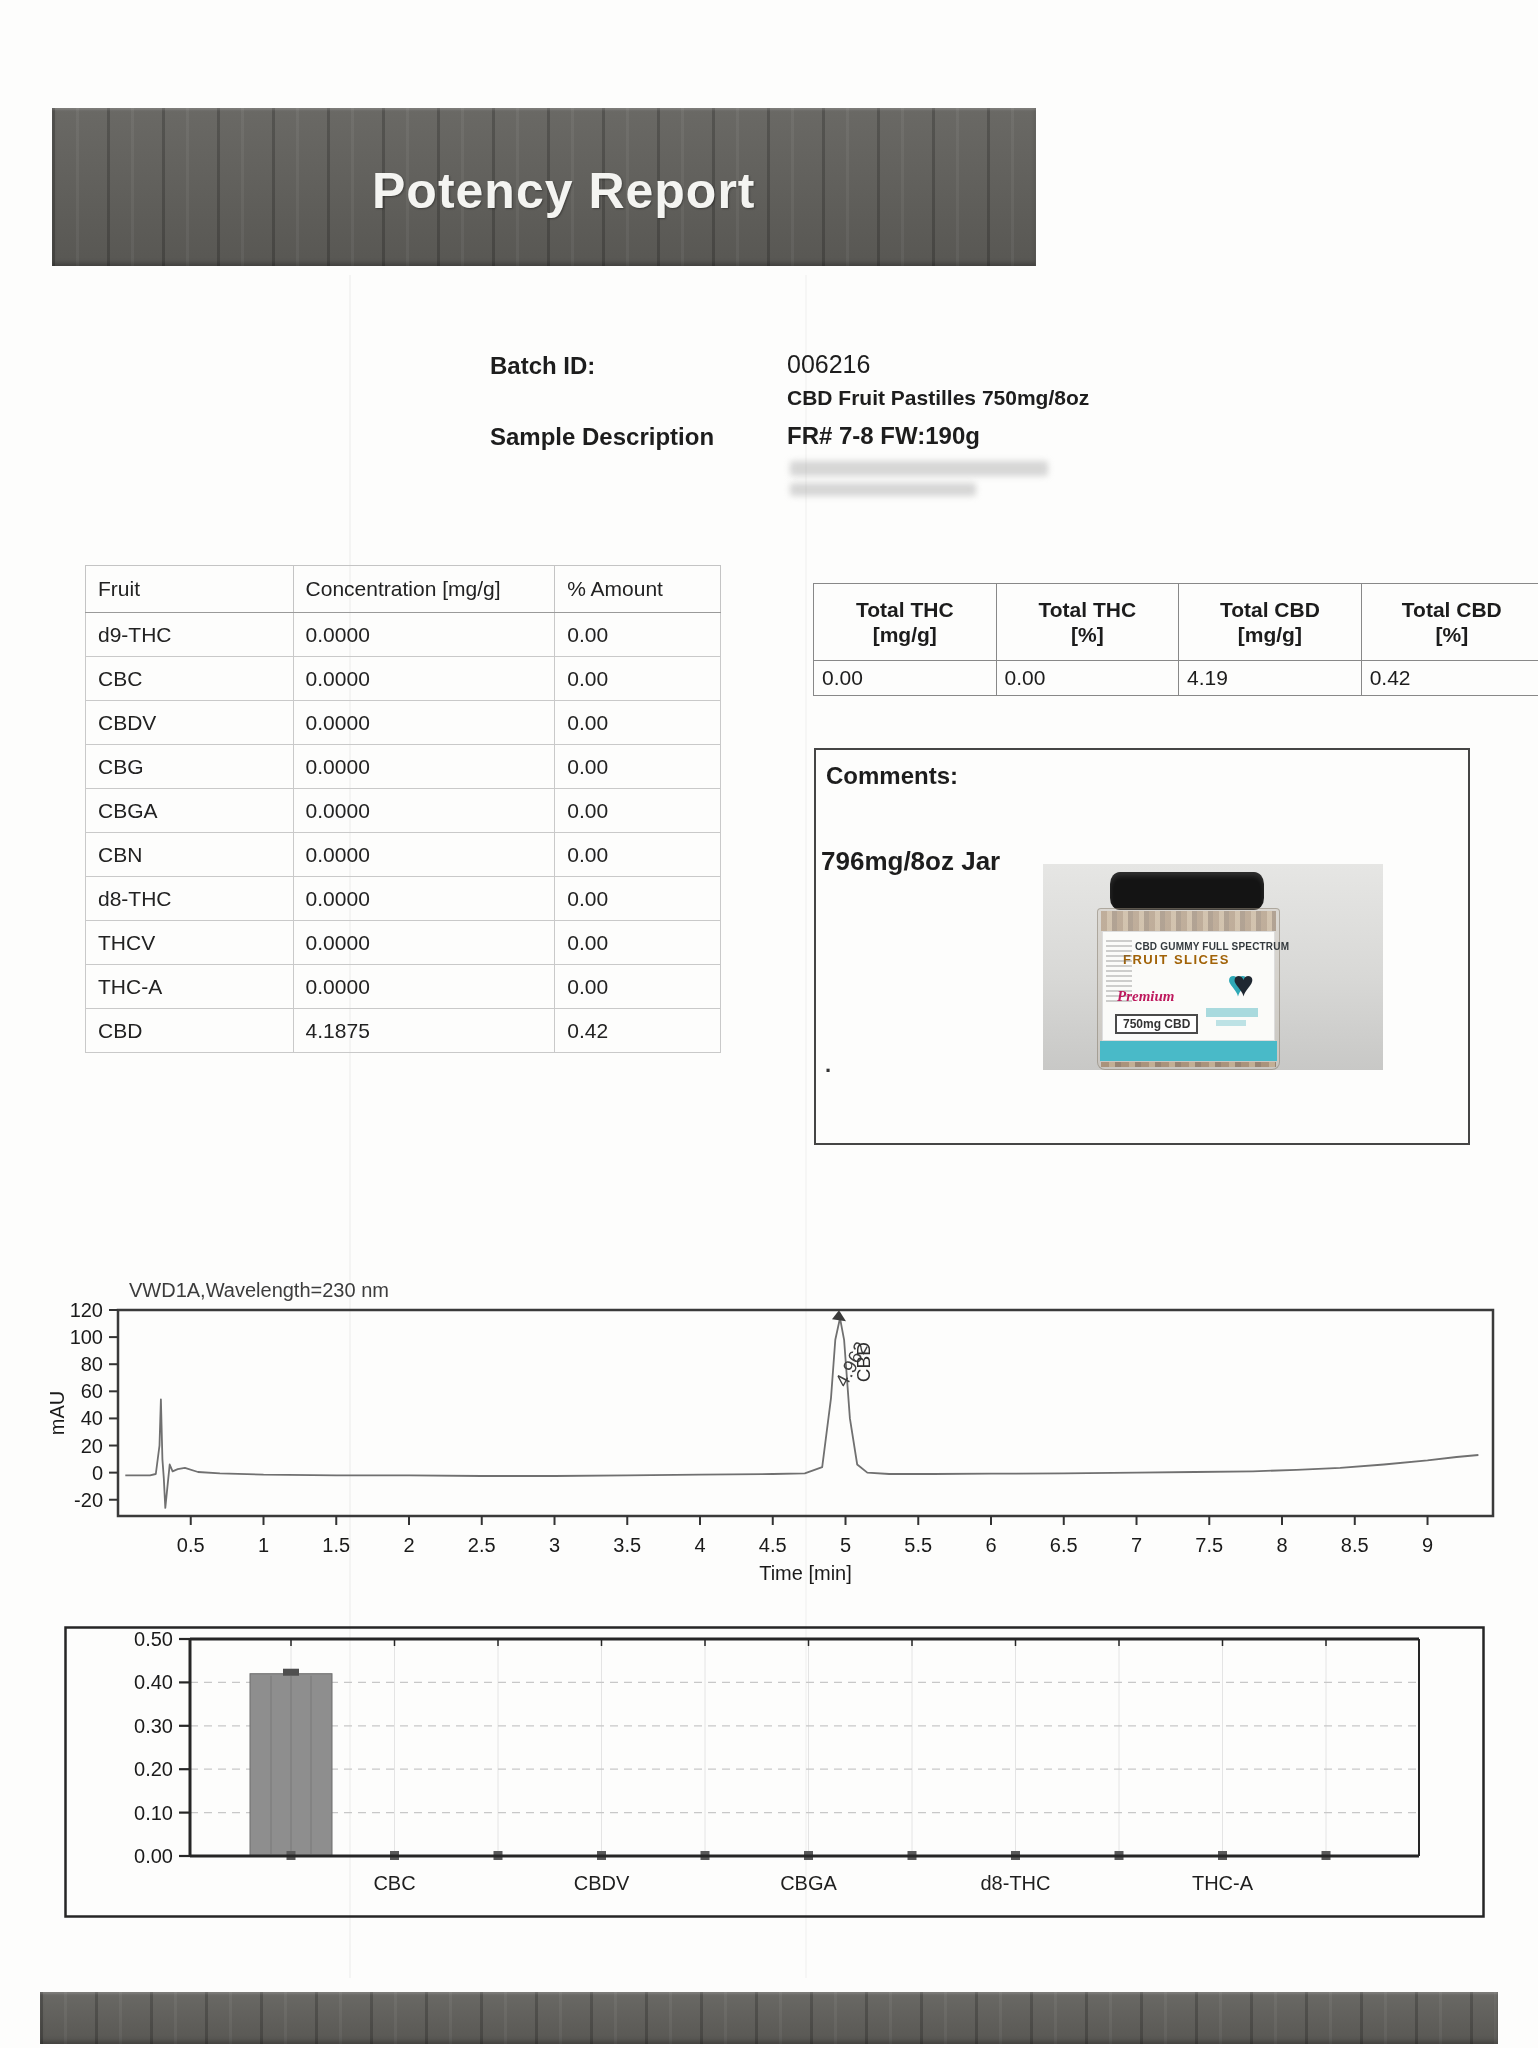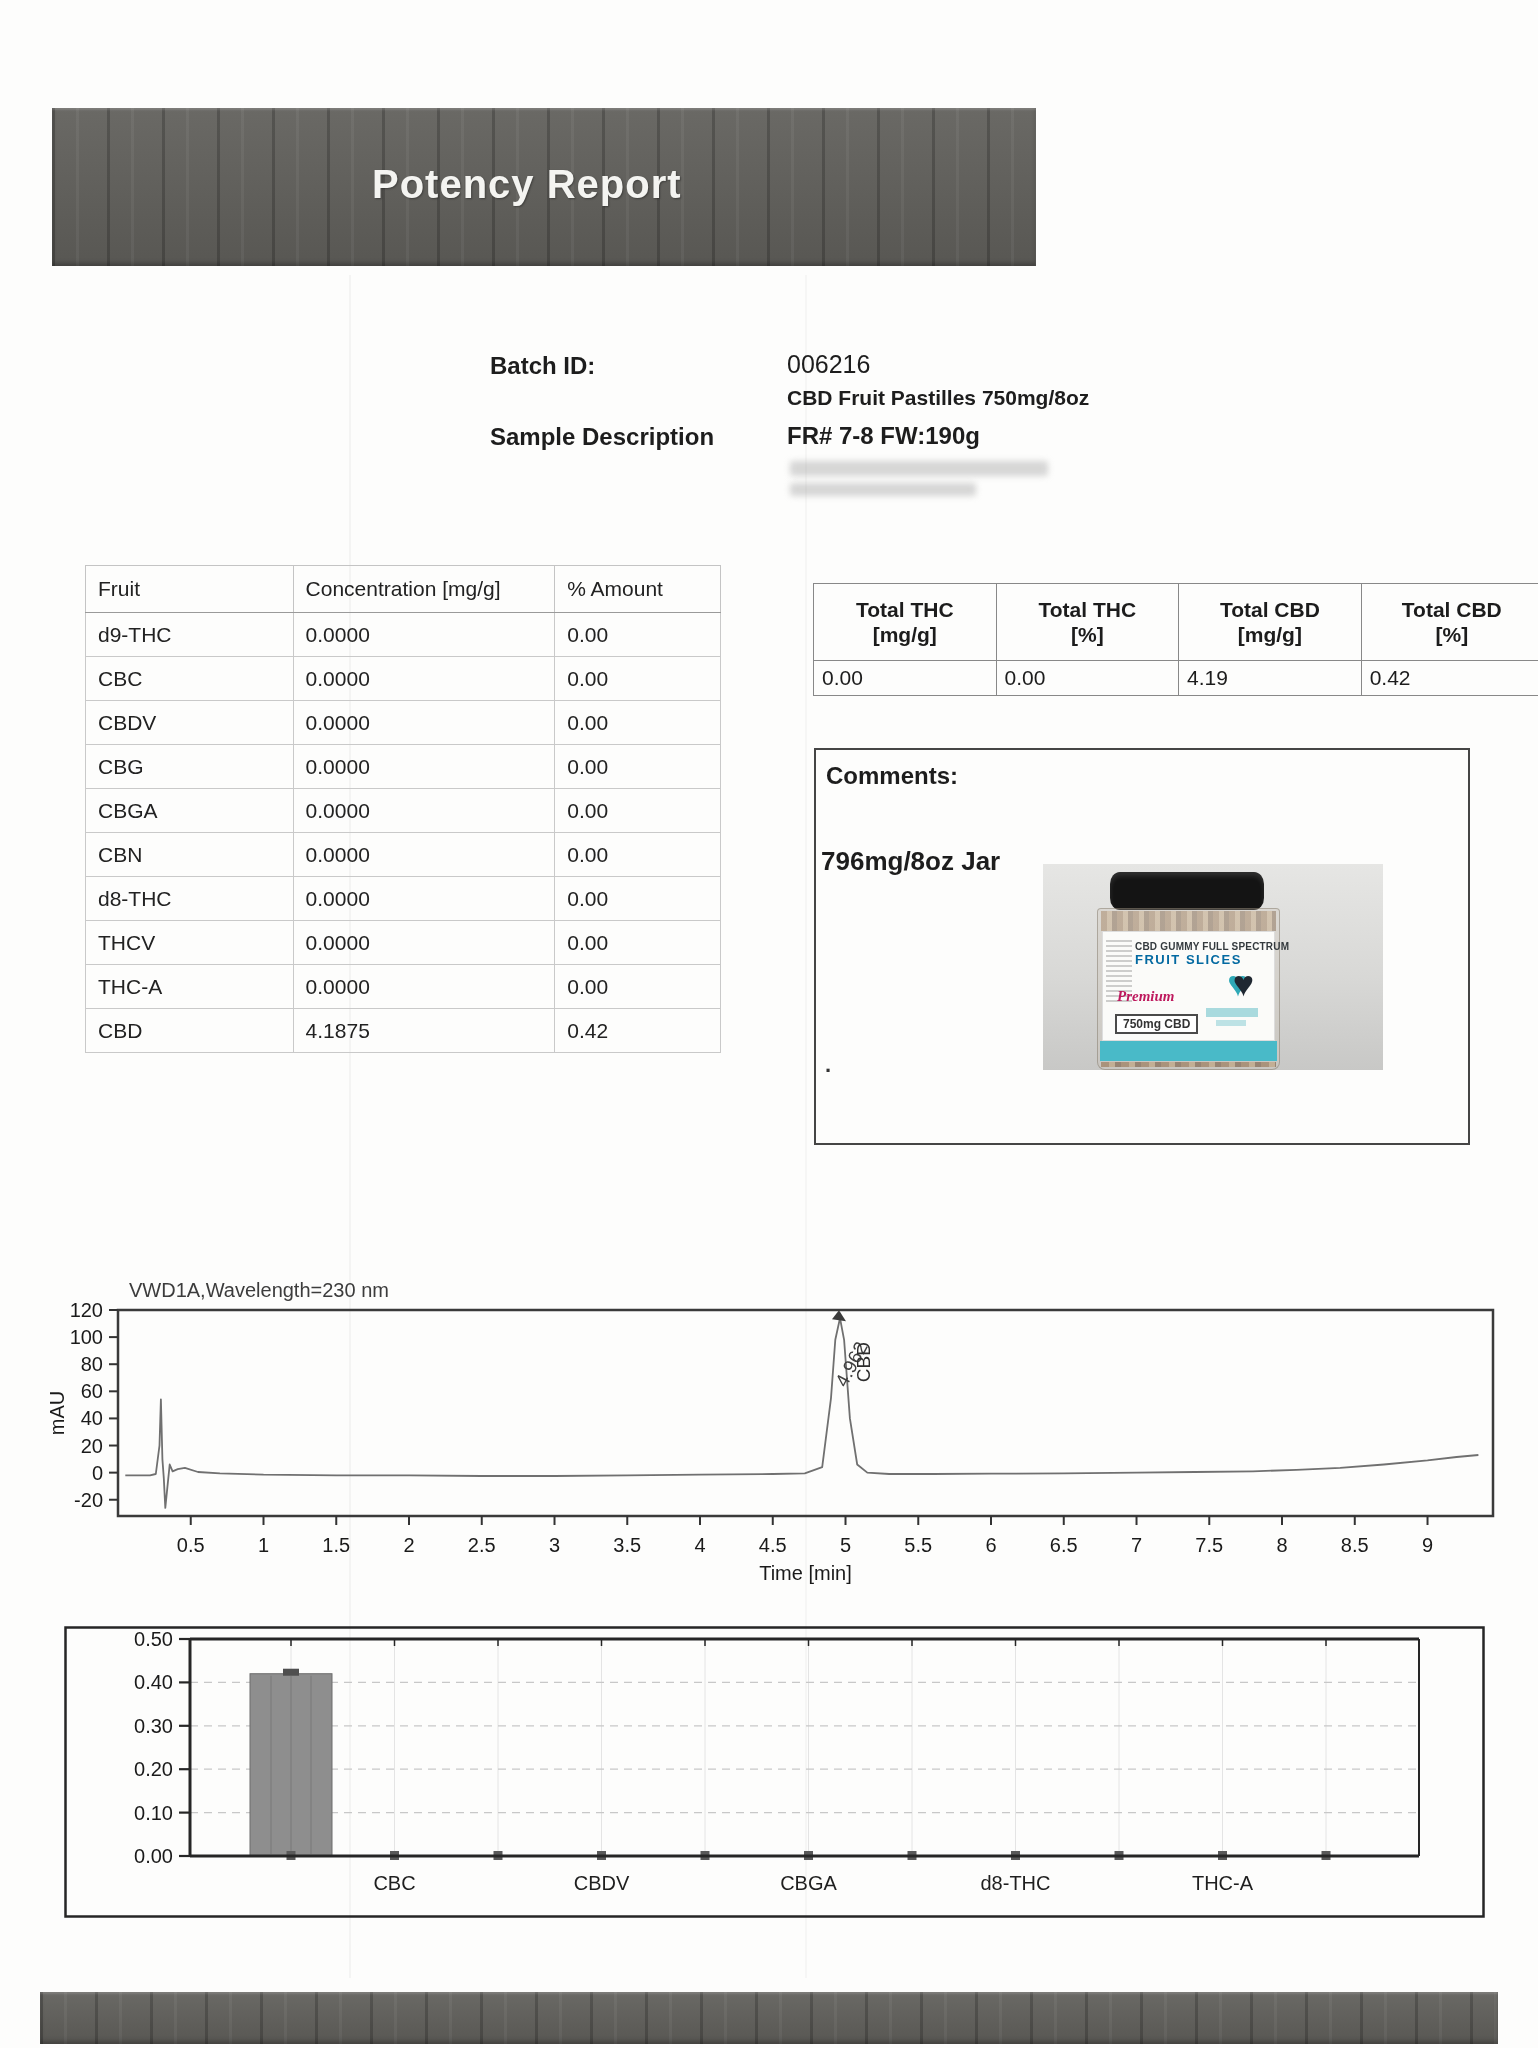--- a/index.html
+++ b/index.html
@@ -11,21 +11,21 @@
   .fold.f2{left:805px;background:rgba(70,70,70,.035);}
 
   
   .banner{position:absolute;
      background:
        repeating-linear-gradient(90deg, rgba(0,0,0,.20) 0 3px, rgba(0,0,0,0) 3px 24px,
                                  rgba(255,255,255,.05) 24px 27px, rgba(0,0,0,0) 27px 55px),
        linear-gradient(#6a6965,#585753);
      box-shadow:inset 0 2px 2px rgba(255,255,255,.15), inset 0 -3px 4px rgba(0,0,0,.25);}
   .banner.top{left:52px;top:108px;width:984px;height:158px;}
-  .banner.top .title{position:absolute;left:320px;top:54px;font-size:40px;font-weight:bold;
+  .banner.top .title{position:absolute;left:320px;top:54px;font-size:50px;font-weight:bold;
      color:#f4f4f1;letter-spacing:1px;text-shadow:1px 1px 2px rgba(0,0,0,.35);white-space:nowrap;}
   .banner.bottom{left:40px;top:1992px;width:1458px;height:52px;}
 
   
   .si{position:absolute;white-space:nowrap;}
   .si.bold{font-weight:bold;}
   #batch-label{left:490px;top:352px;font-size:24px;}
   #batch-value{left:787px;top:350px;font-size:25px;}
   #sample-name{left:787px;top:386px;font-size:21px;}
   #sample-desc-label{left:490px;top:423px;font-size:24px;}
@@ -61,21 +61,21 @@
   .lid{position:absolute;left:15px;top:0;width:154px;height:38px;background:#141414;border-radius:10px/12px;
      box-shadow:inset 0 4px 5px rgba(255,255,255,.12);}
   .jbody{position:absolute;left:2px;top:36px;width:181px;height:160px;
      background:rgba(205,195,180,.28);border:1px solid rgba(120,110,95,.45);border-radius:4px 4px 8px 8px;}
   .gum-top{position:absolute;left:3px;right:3px;top:2px;height:20px;opacity:.65;
      background:repeating-linear-gradient(90deg, rgba(150,110,70,.6) 0 6px, rgba(195,155,105,.5) 6px 11px, rgba(115,82,52,.6) 11px 16px);}
   .jlabel{position:absolute;left:4px;right:4px;top:22px;height:108px;background:#fbfbf9;border:1px solid #ddd;}
   .nutr{position:absolute;left:3px;top:8px;width:26px;height:62px;opacity:.55;
      background:repeating-linear-gradient(180deg, rgba(100,100,100,.55) 0 2px, transparent 2px 5px);}
   .jl1{margin-top:9px;padding-left:32px;font-size:10px;font-weight:bold;color:#343a3e;white-space:nowrap;letter-spacing:.2px;}
-  .jl2{padding-left:32px;font-size:13px;font-weight:bold;color:#0369a1;letter-spacing:1.5px;white-space:nowrap;}
+  .jl2{padding-left:20px;font-size:13px;font-weight:bold;color:#a16207;letter-spacing:1.5px;white-space:nowrap;}
   .hearts{position:absolute;right:20px;top:34px;font-size:36px;line-height:1;}
   .hearts .h1{color:#2fa9b7;}
   .hearts .h2{color:#1f2731;margin-left:-16px;}
   .tinycap{position:absolute;right:16px;top:76px;width:52px;height:9px;background:rgba(47,169,183,.40);}
   .tinycap2{position:absolute;right:28px;top:88px;width:30px;height:6px;background:rgba(47,169,183,.30);}
   .premium{position:absolute;left:14px;top:56px;font-style:italic;font-weight:bold;font-size:15px;
      color:#be185d;font-family:"Liberation Serif",serif;}
   .amount{position:absolute;left:12px;top:82px;border:2px solid #4a4a4a;background:#fff;
      padding:1px 6px;font-size:12px;font-weight:bold;color:#333;white-space:nowrap;}
   .band{position:absolute;left:2px;right:2px;top:132px;height:20px;background:#49bac8;}

